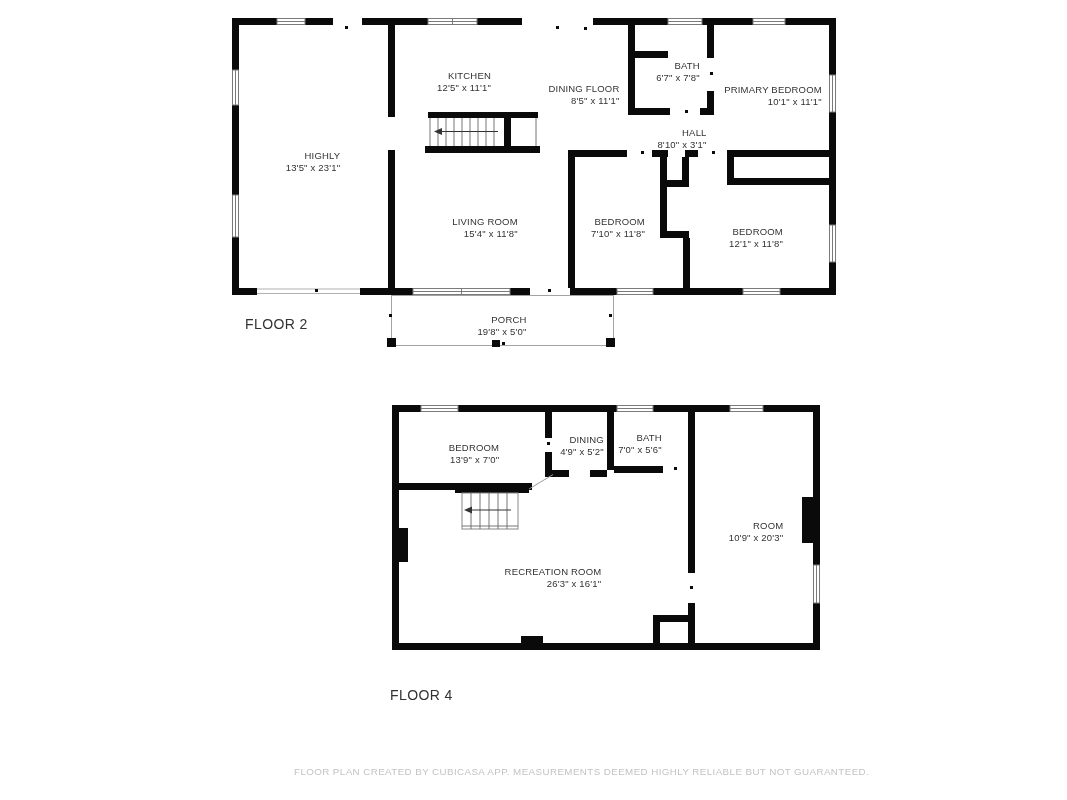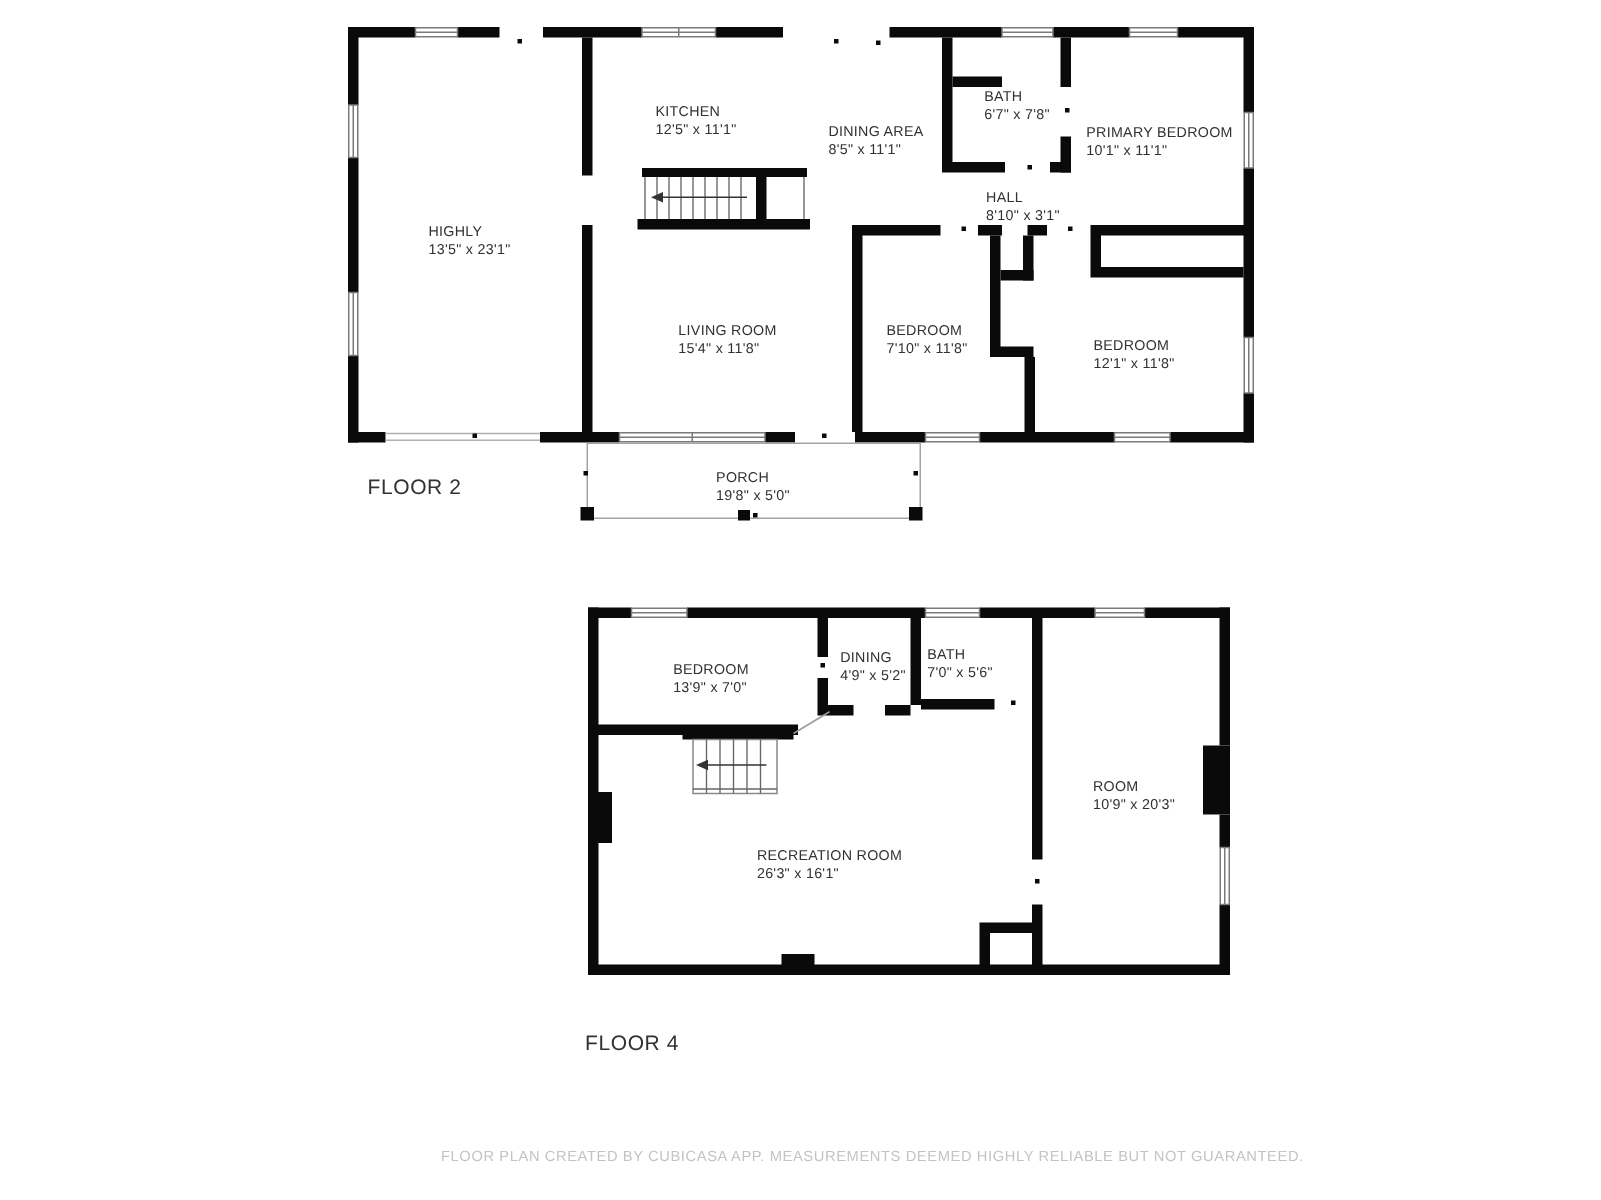--- a/index.html
+++ b/index.html
@@ -1,20 +1,20 @@
 <!DOCTYPE html>
 <html style="--wall: #0a0a0a; --label_text: #323232; --logo_box: #58595b; --logo_star: #d85a3e; --disclaimer_text: #c3c3c3;"><head>
 <meta charset="utf-8">
 <style>
   html,body{margin:0;padding:0;background:#fff;}
   .canvas{position:relative;width:1067px;height:800px;background:#fff;overflow:hidden;
           font-family:"Liberation Sans",sans-serif;}
   .plan-svg{position:absolute;left:0;top:0;}
   .wall-group{color:var(--wall,#0a0a0a);}
-  .room-label{position:absolute;transform:translate(-50%,-50%);text-align:left;
+  .room-label{position:absolute;transform:translate(-50%,-50%);text-align:right;
               color:var(--label_text,#323232);font-size:9.5px;line-height:11.5px;
               letter-spacing:.2px;white-space:nowrap;}
   .room-label .rn,.room-label .rd{display:block;}
   .floor-tag{position:absolute;font-size:14px;color:var(--label_text,#323232);letter-spacing:.4px;}
   .brand{position:absolute;left:8px;top:755px;width:122px;height:42px;
          background:var(--logo_box,#58595b);}
   .brand-word{position:absolute;left:11px;top:2px;font-family:"Liberation Serif",serif;
               font-weight:700;font-size:29px;color:#fcfcfc;letter-spacing:-1px;}
   .brand-star{position:absolute;left:76px;top:4px;color:var(--logo_star,#d85a3e);font-size:11px;}
   .brand-tm{position:absolute;left:88px;top:2px;color:#a9a9a9;font-size:6px;}
@@ -246,21 +246,21 @@
       <rect x="690" y="586" width="3" height="3"></rect>
         <rect x="576" y="644" width="3" height="3"></rect>
     </g>
   </svg>
 
   <div class="room-label" style="left:464px;top:81px">
     <span class="rn">KITCHEN</span>
     <span class="rd">12'5" x 11'1"</span>
   </div>
   <div class="room-label" style="left:584px;top:94px">
-    <span class="rn">DINING AREA</span>
+    <span class="rn">DINING FLOOR</span>
     <span class="rd">8'5" x 11'1"</span>
   </div>
   <div class="room-label" style="left:678px;top:71px">
     <span class="rn">BATH</span>
     <span class="rd">6'7" x 7'8"</span>
   </div>
   <div class="room-label" style="left:773px;top:95px">
     <span class="rn">PRIMARY BEDROOM</span>
     <span class="rd">10'1" x 11'1"</span>
   </div>

